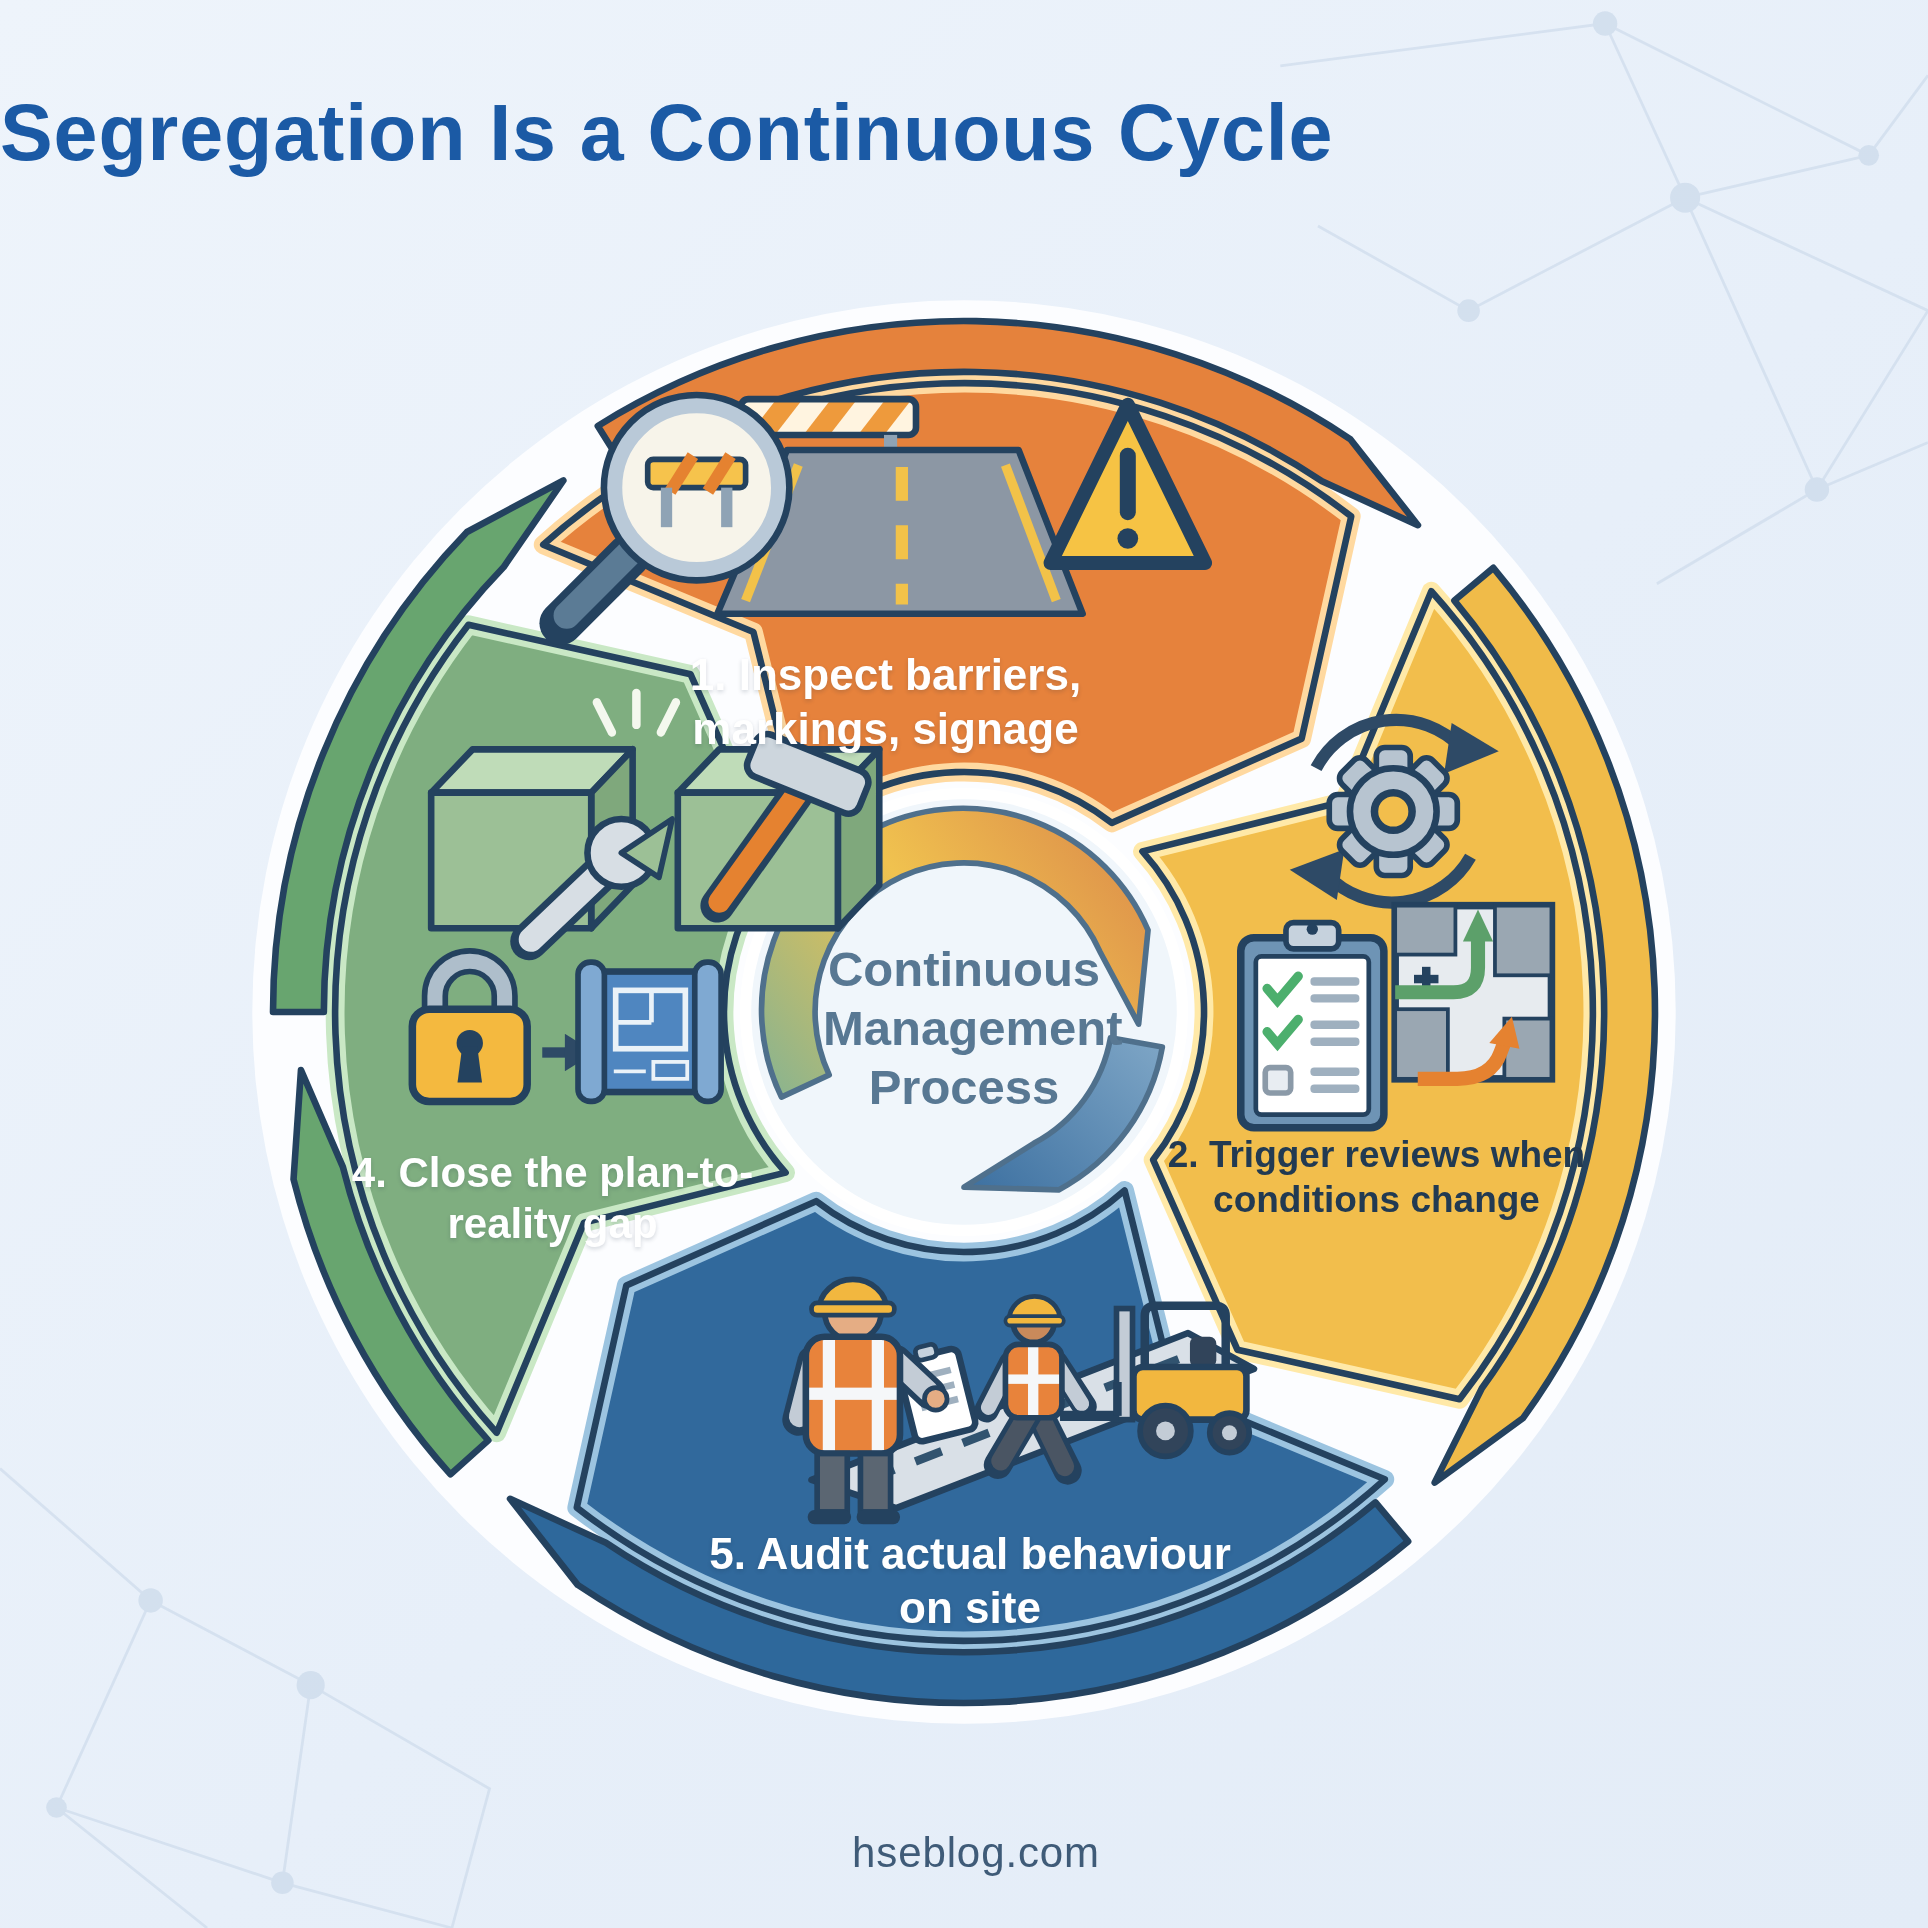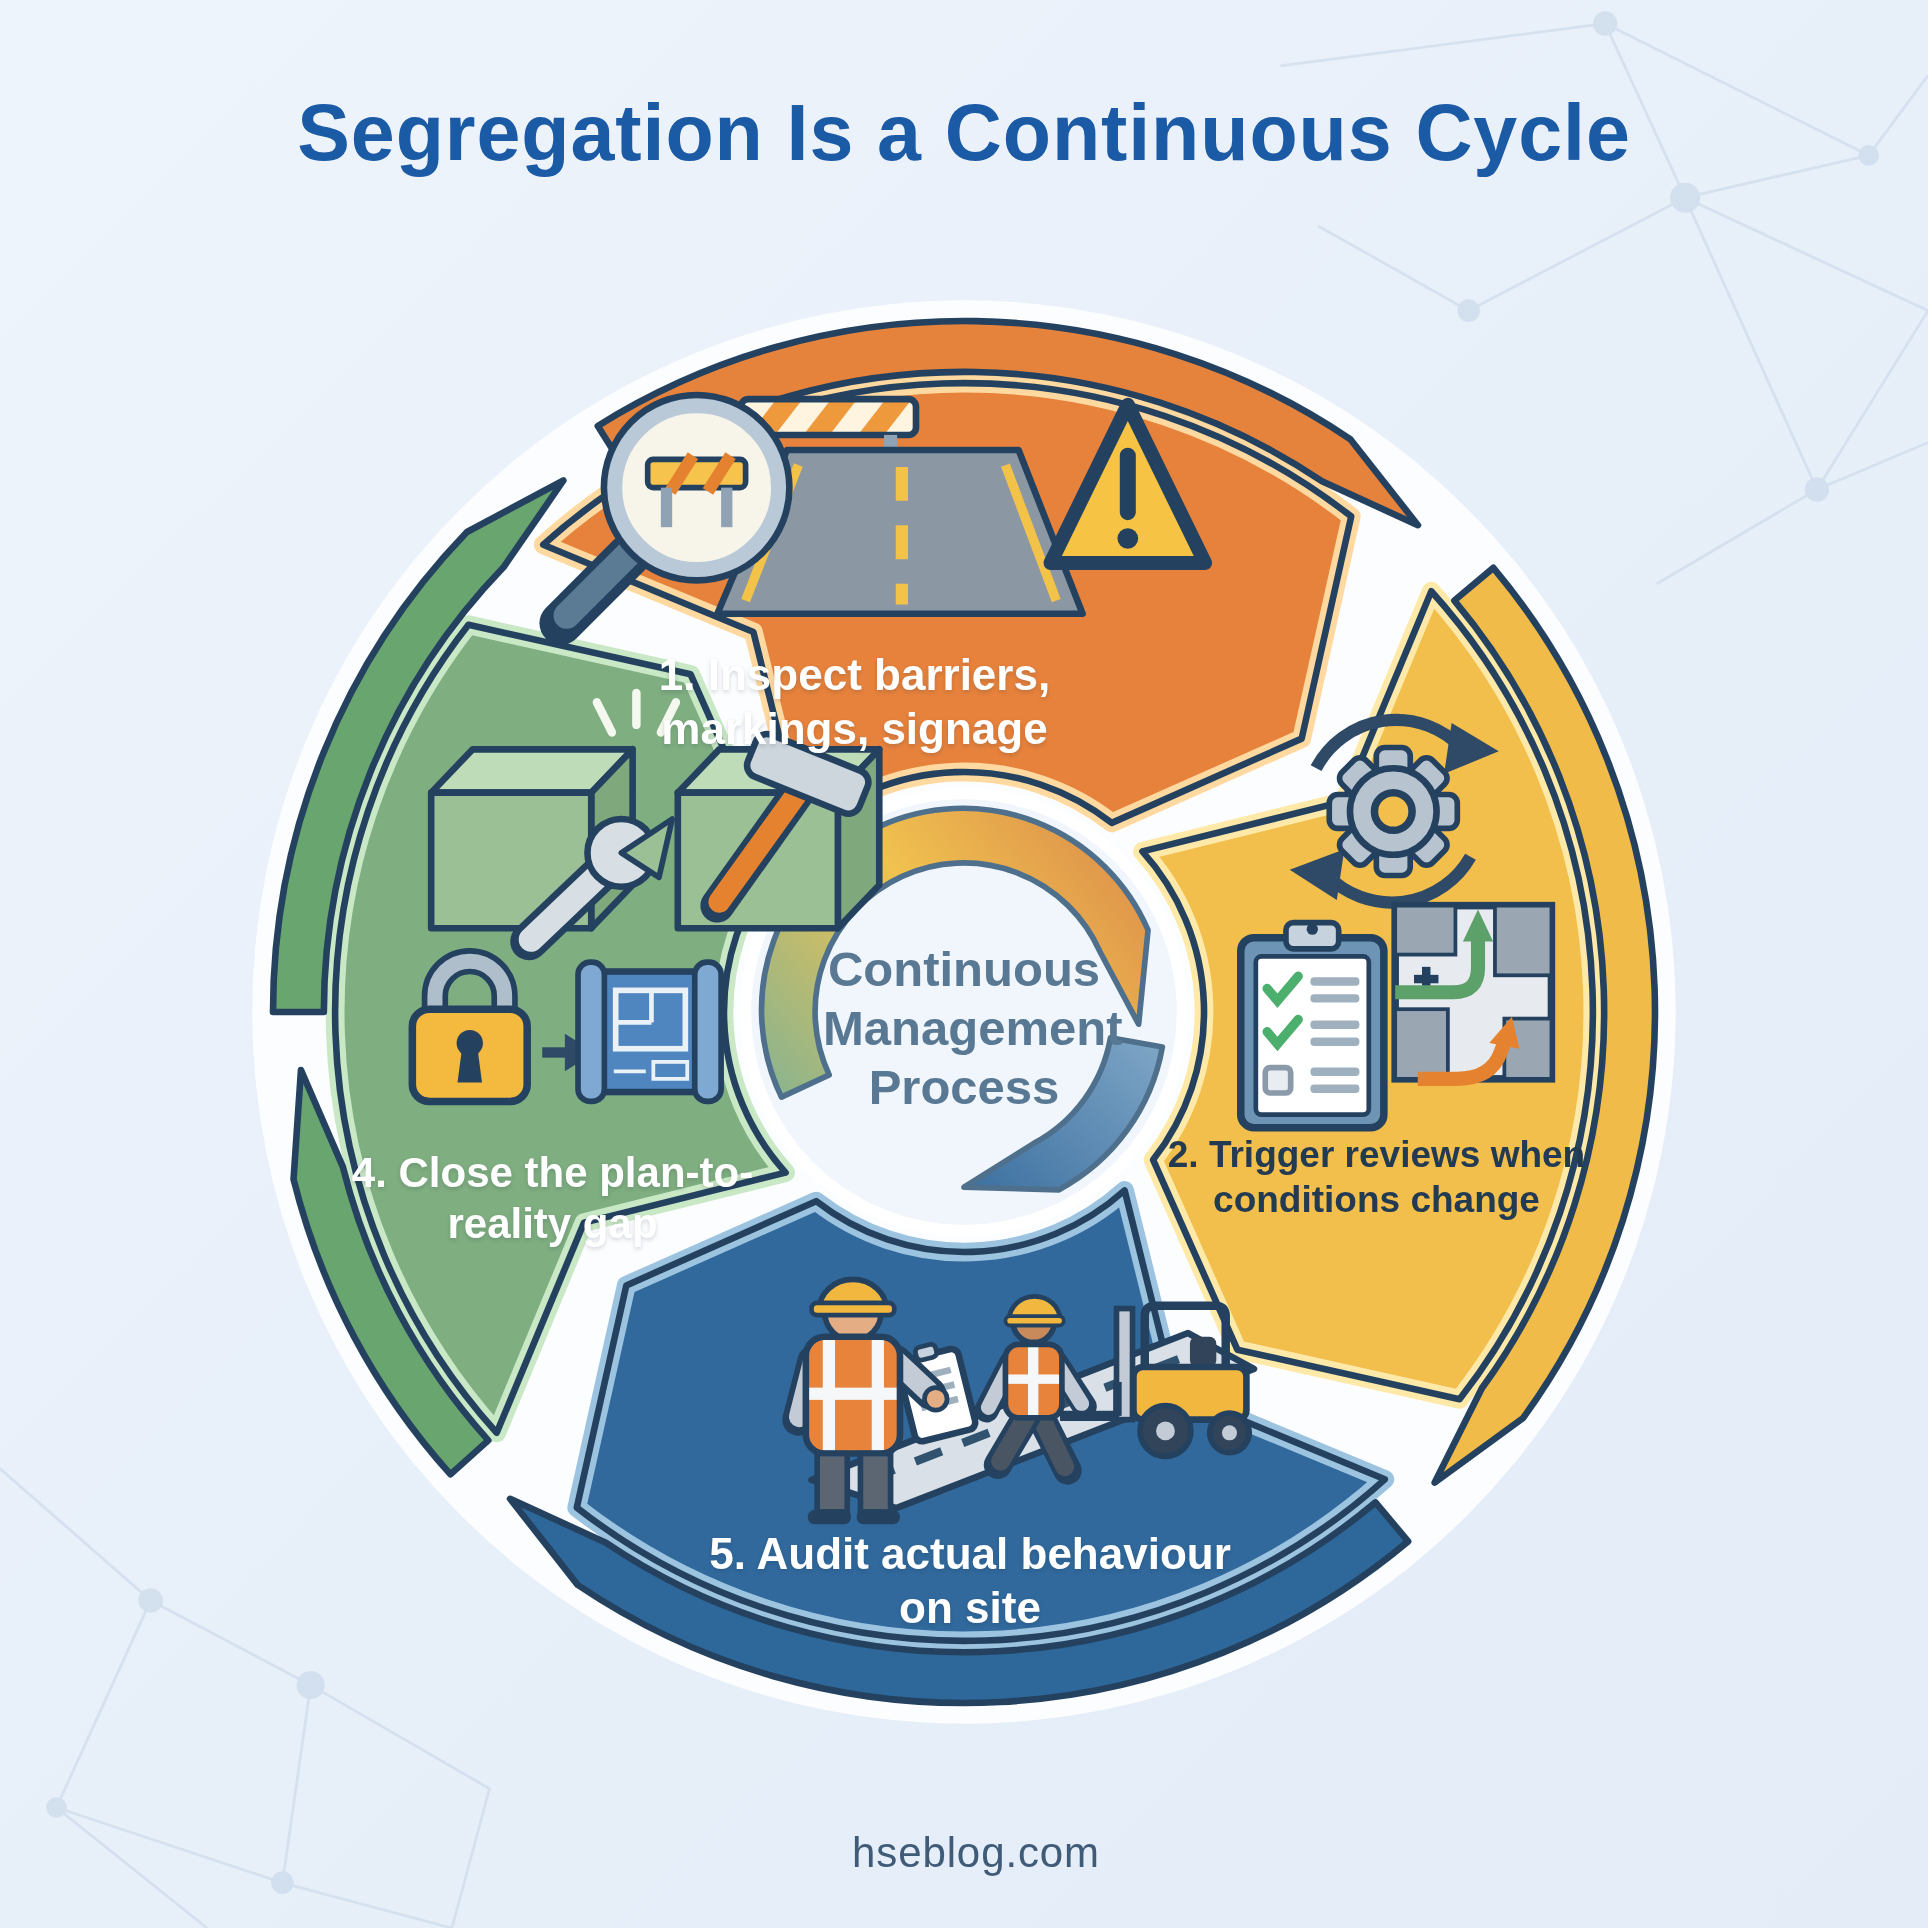--- a/index.html
+++ b/index.html
@@ -1,24 +1,24 @@
 <!DOCTYPE html>
 <html style="font-size:15px"><head>
 <meta charset="utf-8">
 <style>
   html,body{margin:0;padding:0;background:#dfe9f4;}
   .stage{position:relative;width:1928px;height:1928px;overflow:hidden;
          background:linear-gradient(135deg,#eef4fb 0%,#e7eff9 55%,#e3ecf7 100%);
          font-family:"Liberation Sans", sans-serif;}
   svg.scene{position:absolute;left:0;top:0;}
-  .title{position:absolute;left:0;top:87px;width:1928px;text-align:center;
+  .title{position:absolute;left:0;top:87px;width:1928px;
          font-size:79px;font-weight:bold;letter-spacing:0.9px;color:#1B5AA5;}
   .step-label{position:absolute;text-align:center;font-weight:bold;line-height:1.22;
               text-shadow:0 1.9px 4.7px rgba(20,40,60,0.18);}
-  .step1{left:572px;top:648px;width:565px;font-size:44px;color:#FFFFFF;}
+  .step1{left:603px;top:648px;width:565px;font-size:44px;color:#FFFFFF;}
   .step2{left:1141px;top:1132px;width:471px;font-size:37px;color:#223A52;text-shadow:none;}
   .step3{left:697px;top:1527px;width:546px;font-size:44px;color:#FFFFFF;}
   .step4{left:331px;top:1119px;width:443px;font-size:42px;color:#FFFFFF;margin-top:28px;}
   .center-label{position:absolute;left:823px;top:940px;width:282px;text-align:center;
                 font-size:49px;font-weight:bold;line-height:1.2;color:#587893;}
   .footer{position:absolute;left:12px;top:1829px;width:1928px;text-align:center;
           font-size:42px;color:#3F5B78;letter-spacing:0.9px;}
 </style>
 </head>
 <body>

